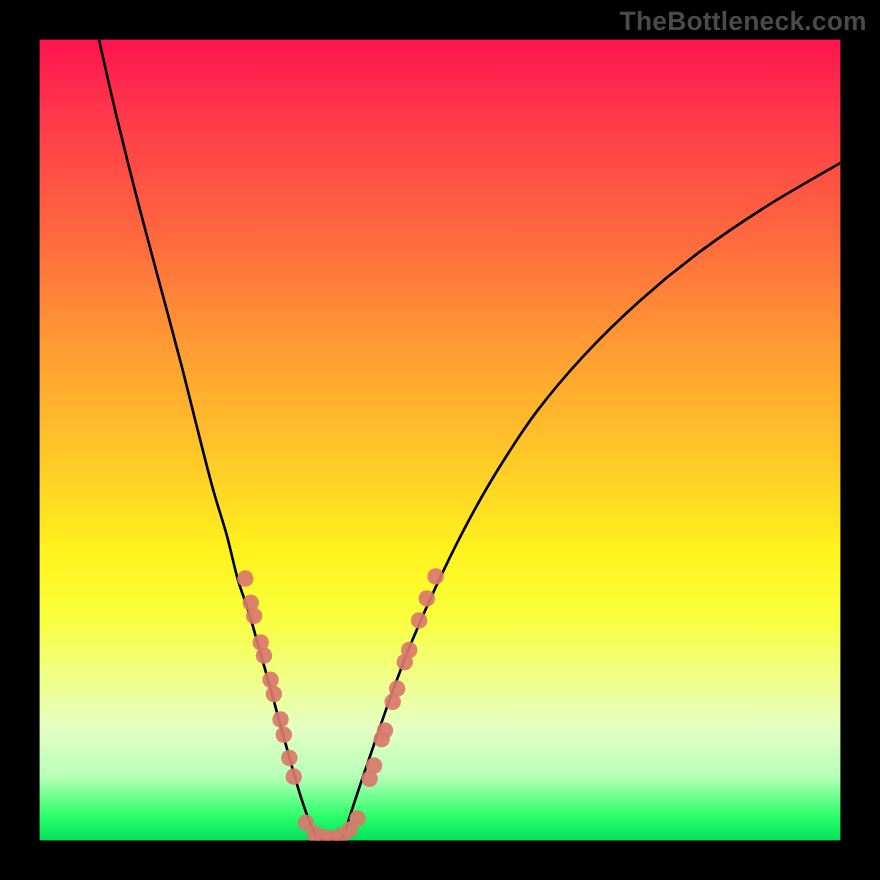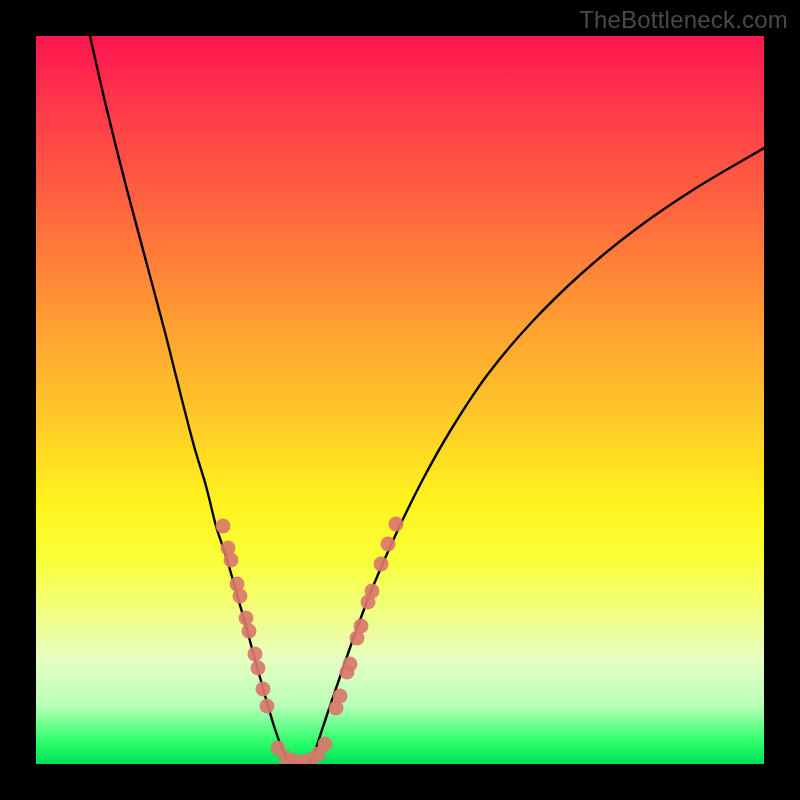--- a/index.html
+++ b/index.html
@@ -39,21 +39,21 @@
       #2bff6a 97%,
       #00e05a 100%
     );
   }
   .watermark {
     position: absolute;
     top: 6px;
     right: 12px;
     color: #4a4a4a;
     font-size: 24px;
-    font-weight: 400;
+    font-weight: 700;
     letter-spacing: 0.2px;
     text-align: center;
   }
   svg.overlay {
     position: absolute;
     left: 0;
     top: 0;
     width: 728px;
     height: 728px;
   }

